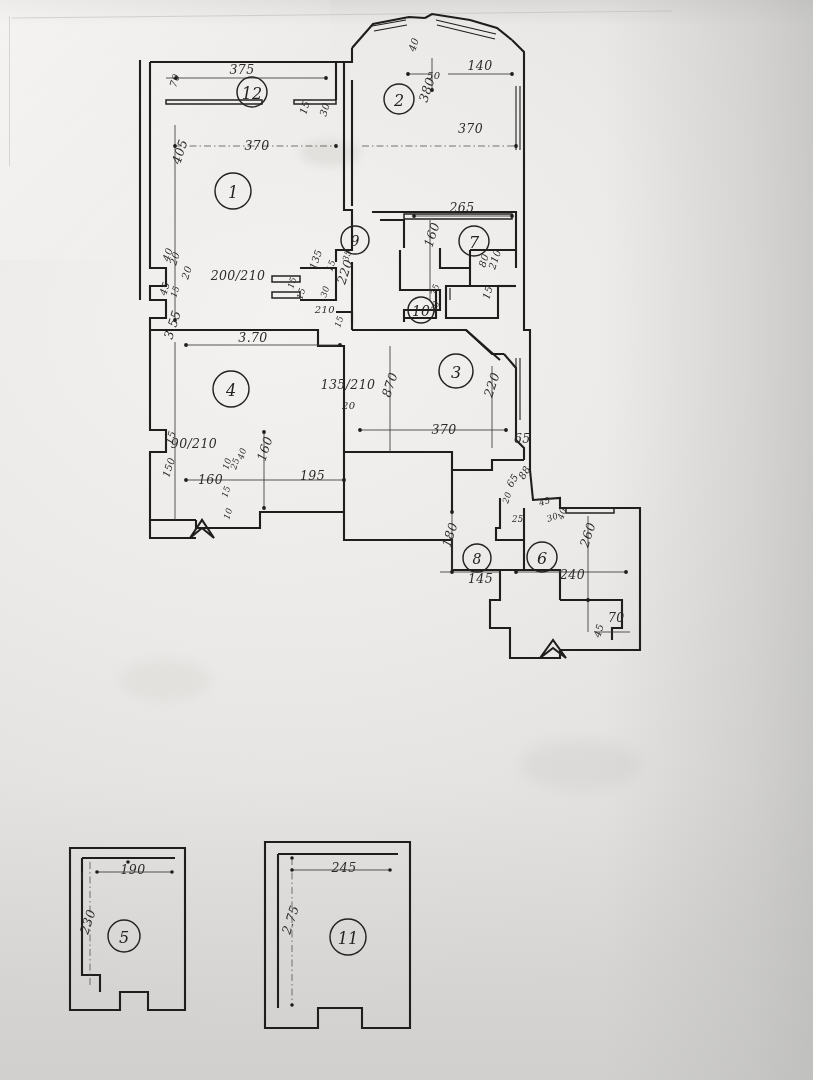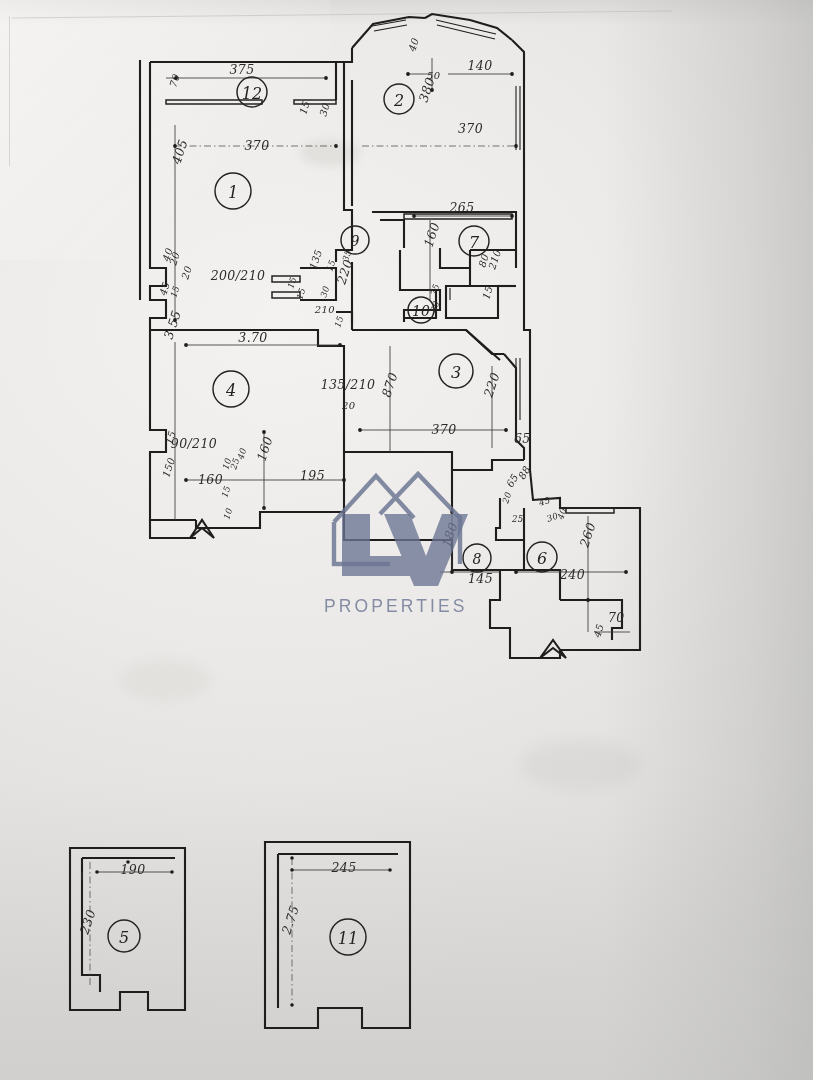--- a/index.html
+++ b/index.html
@@ -357,28 +357,14 @@
     <text class="dim xs" x="563" y="520" transform="rotate(-72,563,520)">40</text>
     <text class="dim" x="608" y="622">70</text>
     <text class="dim sm" x="600" y="638" transform="rotate(-72,600,638)">45</text>
 
     <text class="dim" x="133" y="874" text-anchor="middle">190</text>
     <text class="dim" x="88" y="935" transform="rotate(-72,88,935)">230</text>
     <text class="dim" x="344" y="872" text-anchor="middle">245</text>
     <text class="dim" x="290" y="935" transform="rotate(-72,290,935)">2.75</text>
   </svg>
 
-  <div id="wm">
-    <svg viewBox="0 0 176 170">
-      <g fill="none" stroke="#6b7593" stroke-width="4.4" opacity=".82">
-        <path d="M16,70 L58,24 L96,66"></path>
-        <path d="M62,62 L100,22 L142,66 L142,112"></path>
-        <path d="M16,70 L16,112 L72,112"></path>
-      </g>
-      <g fill="#6b7593" opacity=".78">
-        <path d="M24,62 L52,62 L52,104 L92,104 L92,124 L24,124 Z"></path>
-        <path d="M66,62 L92,62 L108,104 L124,62 L150,62 L120,134 L96,134 Z"></path>
-      </g>
-      <text class="wm-txt" x="6" y="160">PROPERTIES</text>
-    </svg>
-  </div>
 
 </div>
 
 </body></html>

